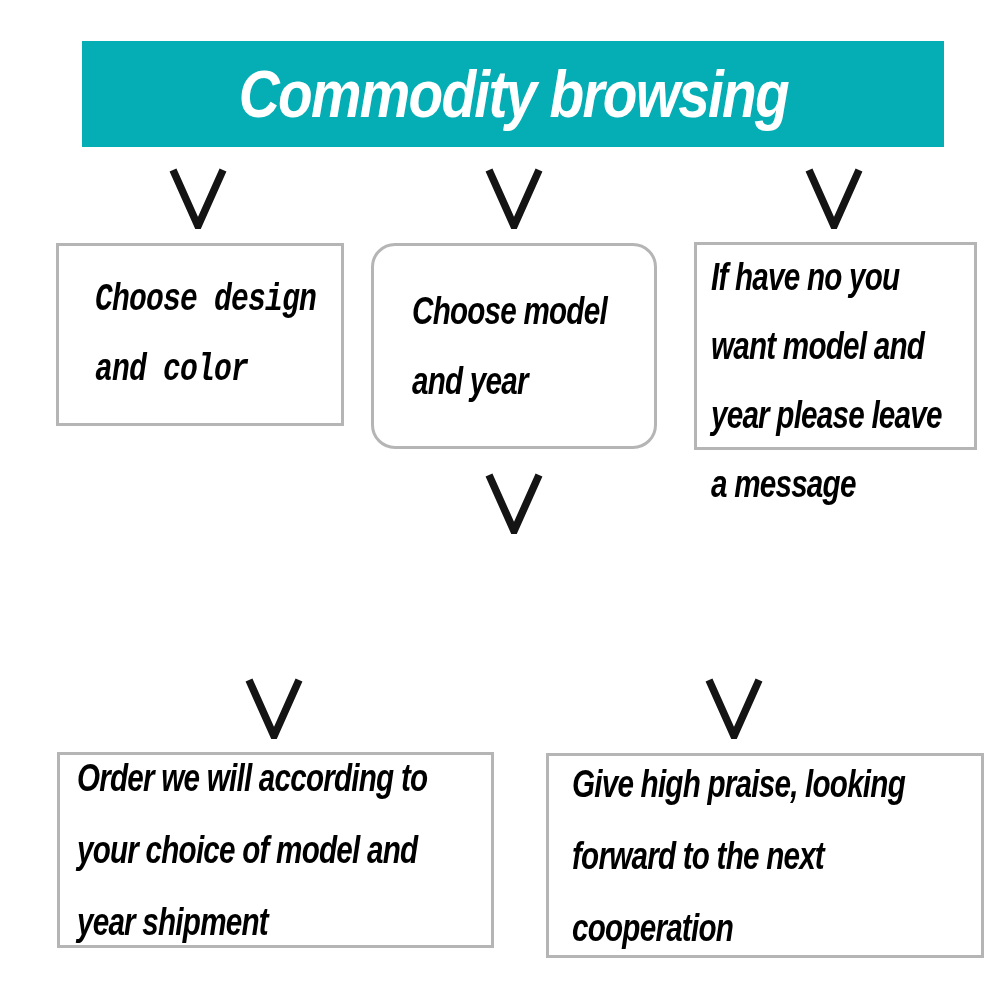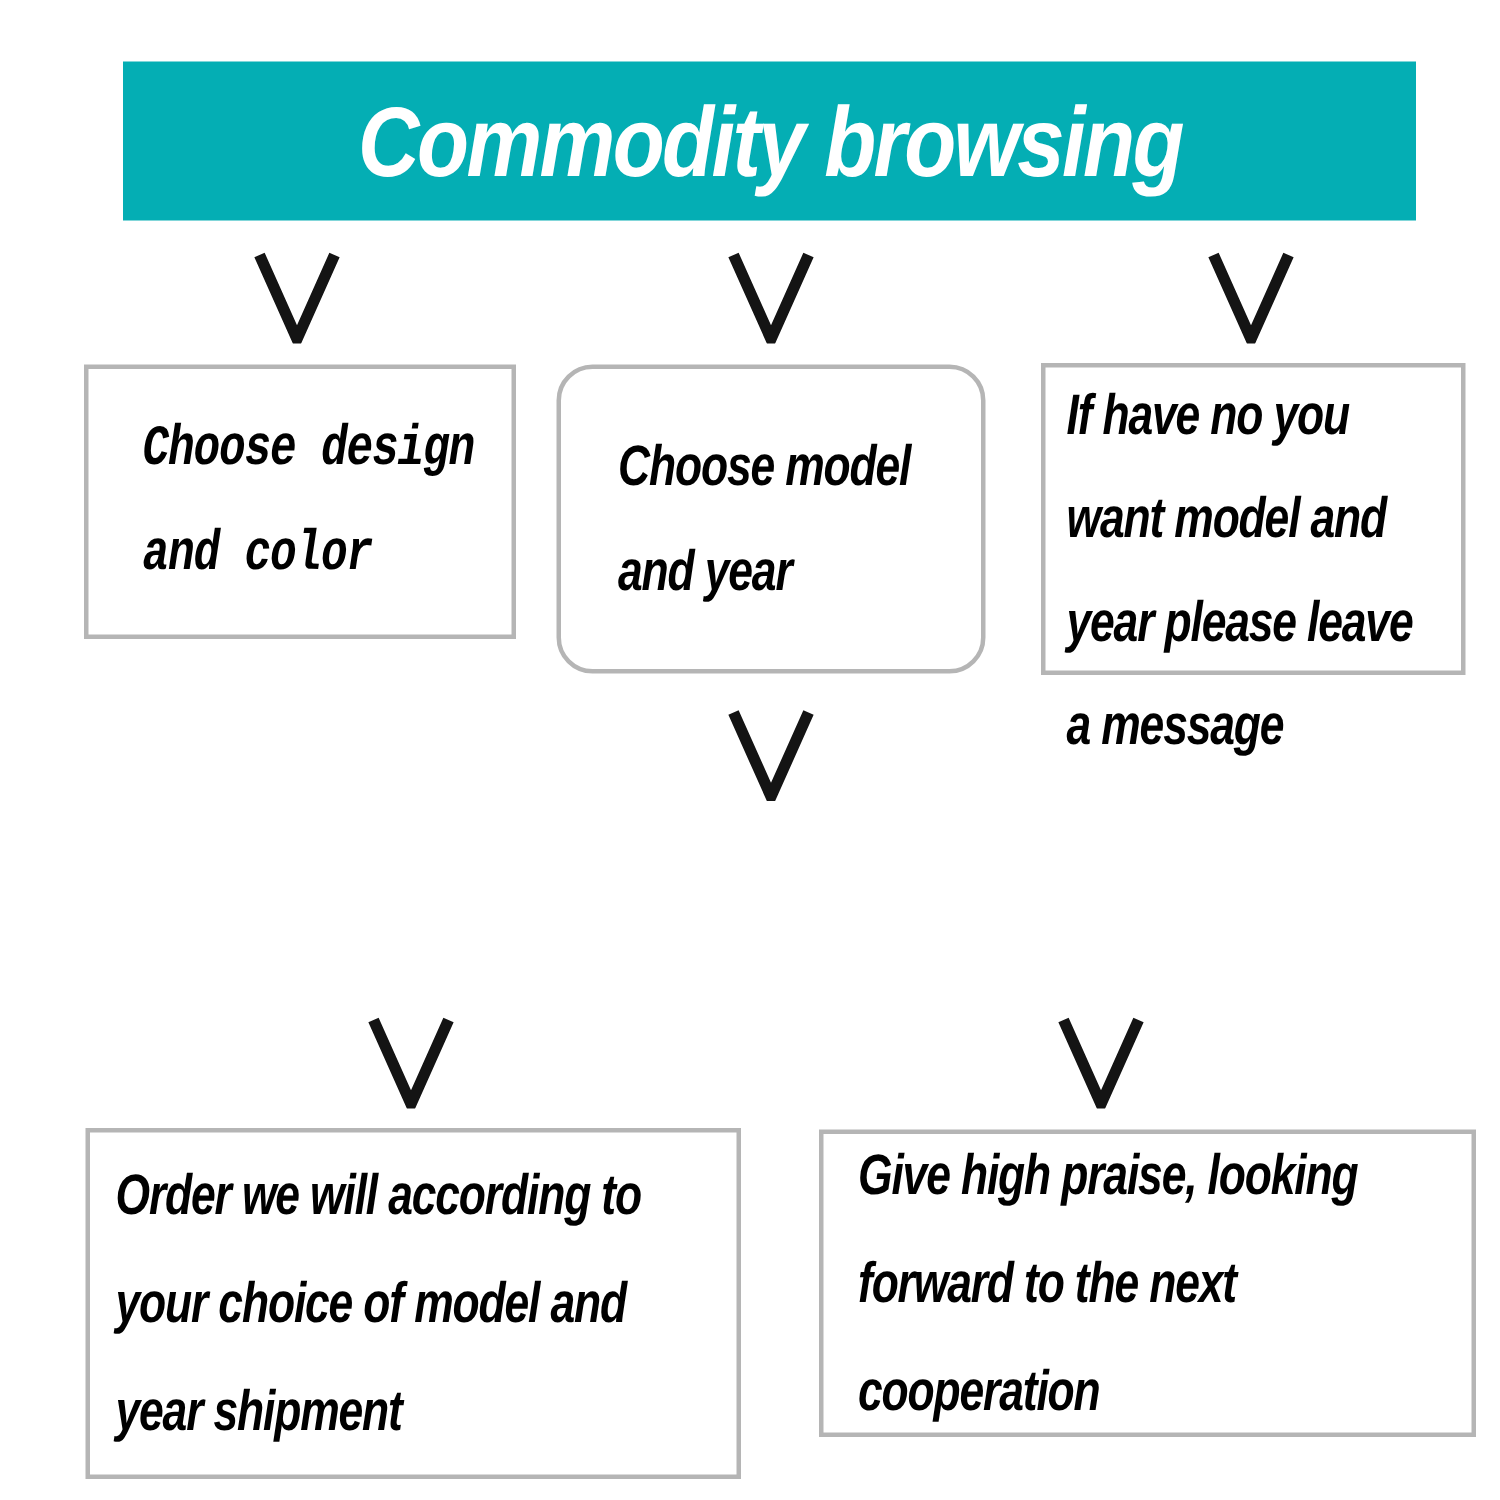--- a/index.html
+++ b/index.html
@@ -55,21 +55,21 @@
     white-space: nowrap;
     transform: scaleX(0.78);
     transform-origin: left center;
   }
   .box1 { left: 42px;  top: 243px; width: 288px; height: 183px; padding-left: 36px; font-family: Liberation Mono, monospace; }
   .box1 .box-line { line-height: 46px; }
   .box2 { left: 357px; top: 243px; width: 286px; height: 206px; padding-left: 38px; border-radius: 24px; }
   .box2 .box-line { line-height: 46px; }
   .box3 { left: 680px; top: 242px; width: 283px; height: 208px; padding-left: 14px; padding-top: 10px; }
   .box3 .box-line { line-height: 45px; }
-  .box4 { left: 43px;  top: 752px; width: 437px; height: 234px; padding-left: 17px; }
+  .box4 { left: 43px;  top: 752px; width: 437px; height: 196px; padding-left: 17px; }
   .box4 .box-line { line-height: 48px; }
   .box5 { left: 532px; top: 753px; width: 438px; height: 205px; padding-left: 23px; }
   .box5 .box-line { line-height: 48px; }
   .arrow {
     position: absolute;
     width: 60px;
     height: 62px;
   }
   .arrow-r1a { left: 154px; top: 167px; }
   .arrow-r1b { left: 470px; top: 167px; }

